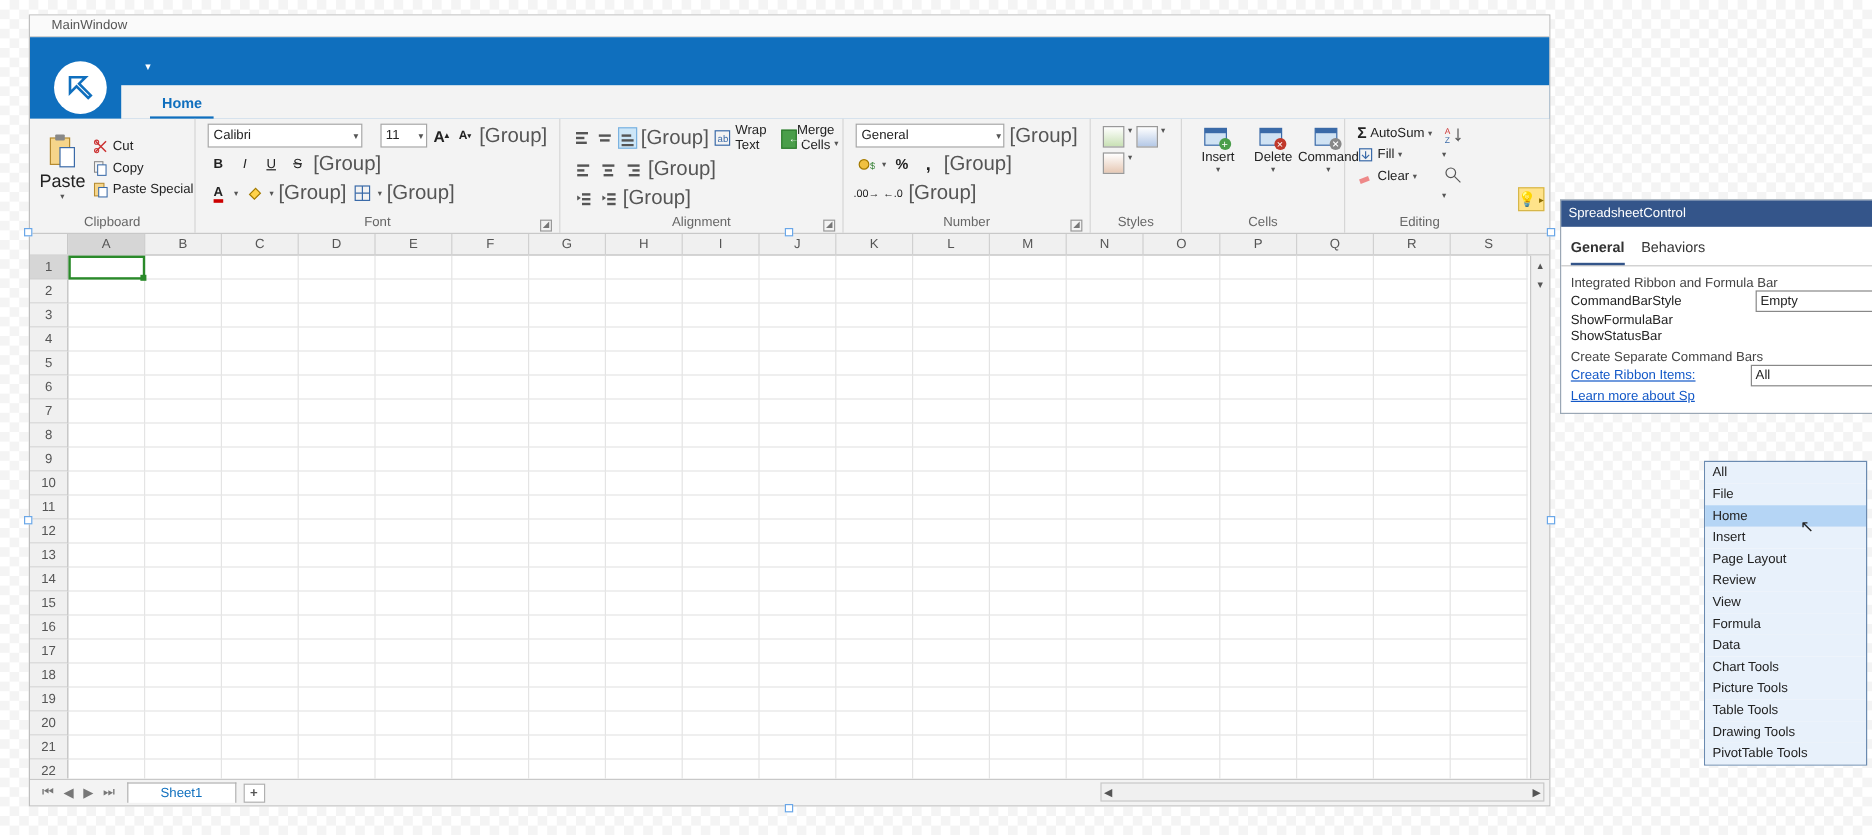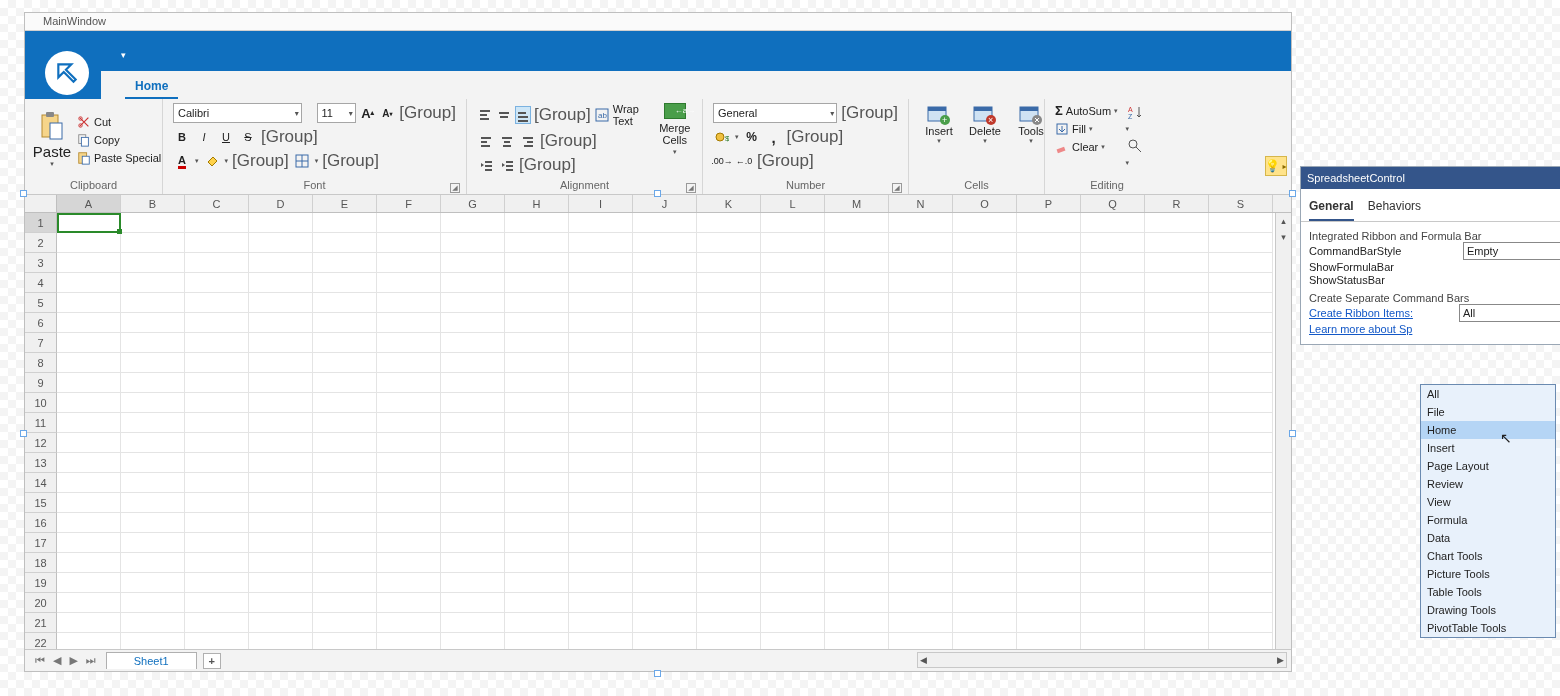--- a/index.html
+++ b/index.html
@@ -38,21 +38,21 @@
 .ic-btn { width:18px; height:18px; display:flex; align-items:center; justify-content:center; border:1px solid transparent; cursor:pointer; }
 .ic-btn.sel { background:#cde6f7; border-color:#7bb2e0; }
 .txt-tag { font-size:17px; color:#555; }
 .drop-arrow { font-size:7px; color:#555; }
 
 
 .align-block { display:flex; flex-direction:column; gap:4px; padding:2px 4px 0; }
 
 
 .merge-block { display:flex; align-items:flex-start; padding-top:2px; }
-.merge-btn { width:48px; display:flex; flex-direction:column; align-items:center; cursor:pointer; font-size:11px; text-align:center; line-height:12px; }
+.merge-btn { width:48px; display:flex; flex-direction:row; align-items:flex-end; cursor:pointer; font-size:11px; text-align:center; line-height:12px; }
 .merge-btn .box { width:22px; height:16px; background:#4a9e4a; border:1px solid #2e7a2e; margin-bottom:3px; position:relative; }
 .merge-btn .box::before { content:"←a→"; position:absolute; width:100%; text-align:center; font-size:8px; color:#fff; top:1px; }
 
 
 .num-block { display:flex; flex-direction:column; gap:4px; padding:2px 4px 0; }
 
 
 .styles-block { display:flex; gap:4px; padding:4px 4px 0; }
 .style-swatch { width:18px; height:18px; border:1px solid #999; cursor:pointer; }
 
@@ -349,20 +349,39 @@
           <div style="display:flex; gap:4px; align-items:center">
             <div class="ic-btn" style="font-size:9px">.00→</div>
             <div class="ic-btn" style="font-size:9px">←.0</div>
             <span class="txt-tag">[Group]</span>
           </div>
         </div>
       </div>
       <div class="group-label"><span>Number</span><span class="launcher">◢</span></div>
     </div>
 
+    <div class="ribbon-group" style="width:76px">
+      <div class="group-content">
+        <div class="styles-block">
+          <div>
+            <div style="display:flex; gap:3px">
+              <div class="style-swatch" style="background:linear-gradient(#fff,#c8e0b4)"></div>
+                <span class="drop-arrow">▾</span>
+              <div class="style-swatch" style="background:linear-gradient(#fff,#b4c8e6)"></div>
+                <span class="drop-arrow">▾</span>
+            </div>
+            <div style="display:flex; gap:3px; margin-top:4px">
+              <div class="style-swatch" style="background:linear-gradient(#fff,#e6c8b4)"></div>
+                <span class="drop-arrow">▾</span>
+            </div>
+          </div>
+        </div>
+      </div>
+      <div class="group-label"><span>Styles</span></div>
+    </div>
 
     <div class="ribbon-group" style="width:136px">
       <div class="group-content">
         <div class="cells-block">
           <div class="cell-big">
             <svg viewBox="0 0 24 22">
                 <rect x="1" y="4" width="18" height="14" fill="#cfe2f3" stroke="#3a6aa8"></rect>
                 <rect x="1" y="4" width="18" height="4" fill="#3a6aa8"></rect>
                 <circle cx="18" cy="17" r="5" fill="#4a9e4a"></circle>
                 <text x="15" y="20" font-size="9" fill="#fff">+</text>
@@ -380,21 +399,21 @@
             <span>Delete</span>
               <span class="drop-arrow">▾</span>
           </div>
           <div class="cell-big">
             <svg viewBox="0 0 24 22">
                 <rect x="1" y="4" width="18" height="14" fill="#cfe2f3" stroke="#3a6aa8"></rect>
                 <rect x="1" y="4" width="18" height="4" fill="#3a6aa8"></rect>
                 <circle cx="18" cy="17" r="5" fill="#888"></circle>
                 <path d="M16 15l4 4M20 15l-4 4" stroke="#fff"></path>
               </svg>
-            <span>Tools</span>
+            <span>Command</span>
               <span class="drop-arrow">▾</span>
           </div>
         </div>
       </div>
       <div class="group-label"><span>Cells</span></div>
     </div>
 
     <div class="ribbon-group" style="width:124px; border-right:none">
       <div class="group-content">
         <div class="edit-block">

